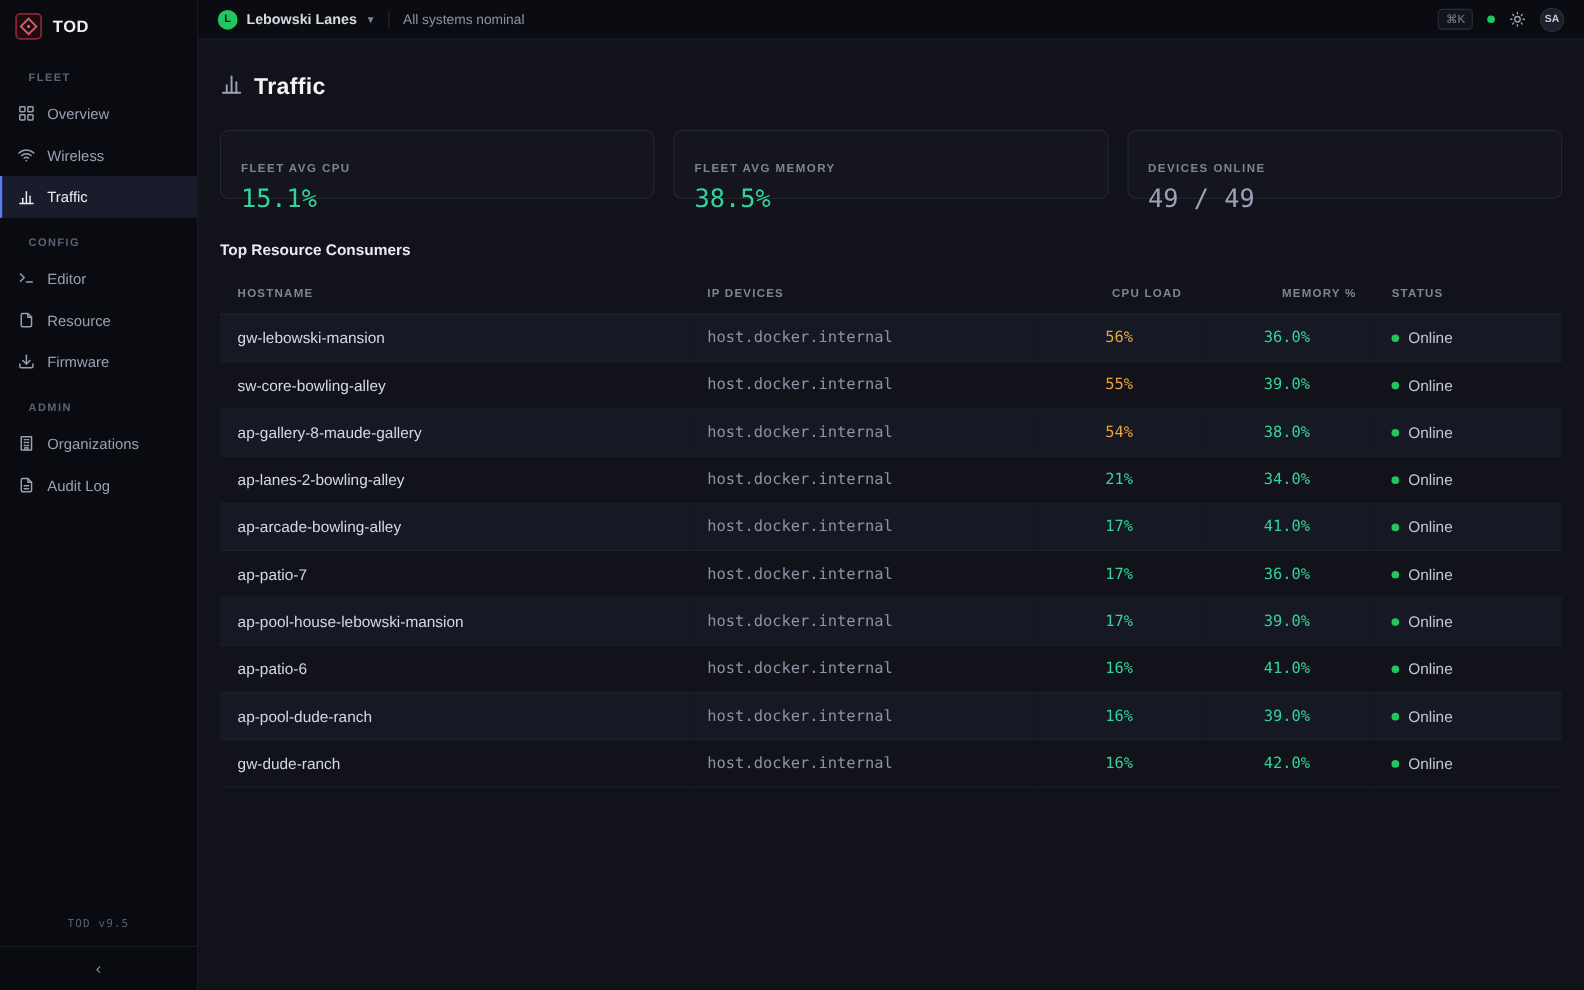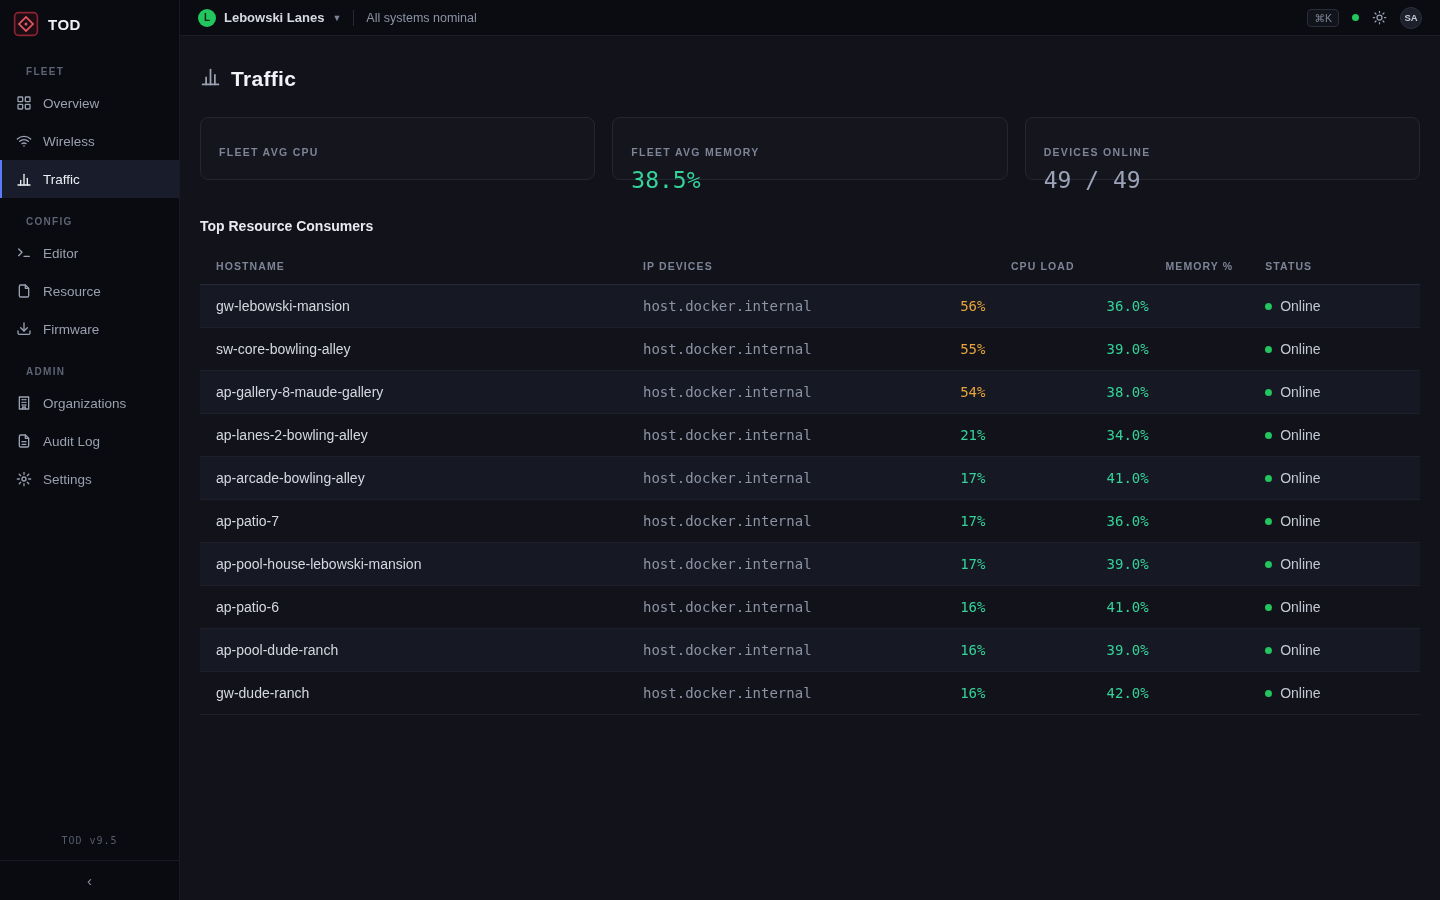--- a/index.html
+++ b/index.html
@@ -68,21 +68,21 @@
   table.devices { width:100%; border-collapse:collapse; }
   table.devices th { text-align:left; font-size:10.5px; letter-spacing:1.1px; color:#7c8496;
     font-weight:700; padding:12px 16px; border-bottom:1px solid #262937; }
   table.devices th.num { text-align:right; }
   table.devices td { padding:13px 16px; font-size:14px; border-bottom:1px solid #1d2029; }
   table.devices tbody tr:nth-child(odd) { background:#161823; }
   table.devices tbody tr { cursor:pointer; }
   .td-host { color:#d4d8e0; }
   .mono { font-family:"DejaVu Sans Mono",monospace; font-size:13.5px; }
   .td-ip { color:#8b93a5; }
-  .td-num { text-align:left; }
+  .td-num { text-align:center; }
   .cpu-warn { color:#e7a43c; }
   .cpu-ok, .mem { color:#34d399; }
   .td-status { color:#c2c8d4; font-size:13.5px; }
   .dot { display:inline-block; width:7px; height:7px; border-radius:50%; background:#22c55e;
     margin-right:8px; vertical-align:1px; }
 
   
   .col-host{width:35%;} .col-ip{width:26%;} .col-cpu{width:12%;} .col-mem{width:13%;} .col-status{width:14%;}
 </style>
 </head>
@@ -180,29 +180,20 @@
           <span class="nav-icon">
             <svg viewBox="0 0 24 24">
               <path d="M14 3H7a2 2 0 0 0-2 2v14a2 2 0 0 0 2 2h10a2 2 0 0 0 2-2V8z"></path>
               <polyline points="14 3 14 8 19 8"></polyline>
               <line x1="9" y1="13" x2="15" y2="13"></line>
               <line x1="9" y1="17" x2="15" y2="17"></line>
             </svg>
           </span>
           <span class="nav-label">Audit Log</span>
         </div>
-        <div class="nav-item">
-          <span class="nav-icon">
-            <svg viewBox="0 0 24 24">
-              <circle cx="12" cy="12" r="3"></circle>
-              <path d="M12 2v3M12 19v3M2 12h3M19 12h3M4.9 4.9l2.1 2.1M17 17l2.1 2.1M19.1 4.9L17 7M7 17l-2.1 2.1"></path>
-            </svg>
-          </span>
-          <span class="nav-label">Settings</span>
-        </div>
       </nav>
     <div class="sidebar-version">TOD v9.5</div>
     <button class="collapse-btn">‹</button>
   </aside>
 
   <div class="main-col">
 
     <header class="topbar">
       <div class="org-chip">
         <span class="org-avatar">L</span>
@@ -234,20 +225,21 @@
               <path d="M12 21V4"></path>
               <path d="M17 21v-11"></path>
             </svg>
         </span>
         <h1 class="page-title">Traffic</h1>
       </div>
 
       <div class="stats-row" id="stats-row">
           <div class="stat-card">
             <div class="stat-label">FLEET AVG CPU</div>
+            <div class="stat-value green">15.1%</div>
           </div>
           <div class="stat-card">
             <div class="stat-label">FLEET AVG MEMORY</div>
             <div class="stat-value green">38.5%</div>
           </div>
           <div class="stat-card">
             <div class="stat-label">DEVICES ONLINE</div>
             <div class="stat-value muted">49 / 49</div>
           </div>
         </div>

